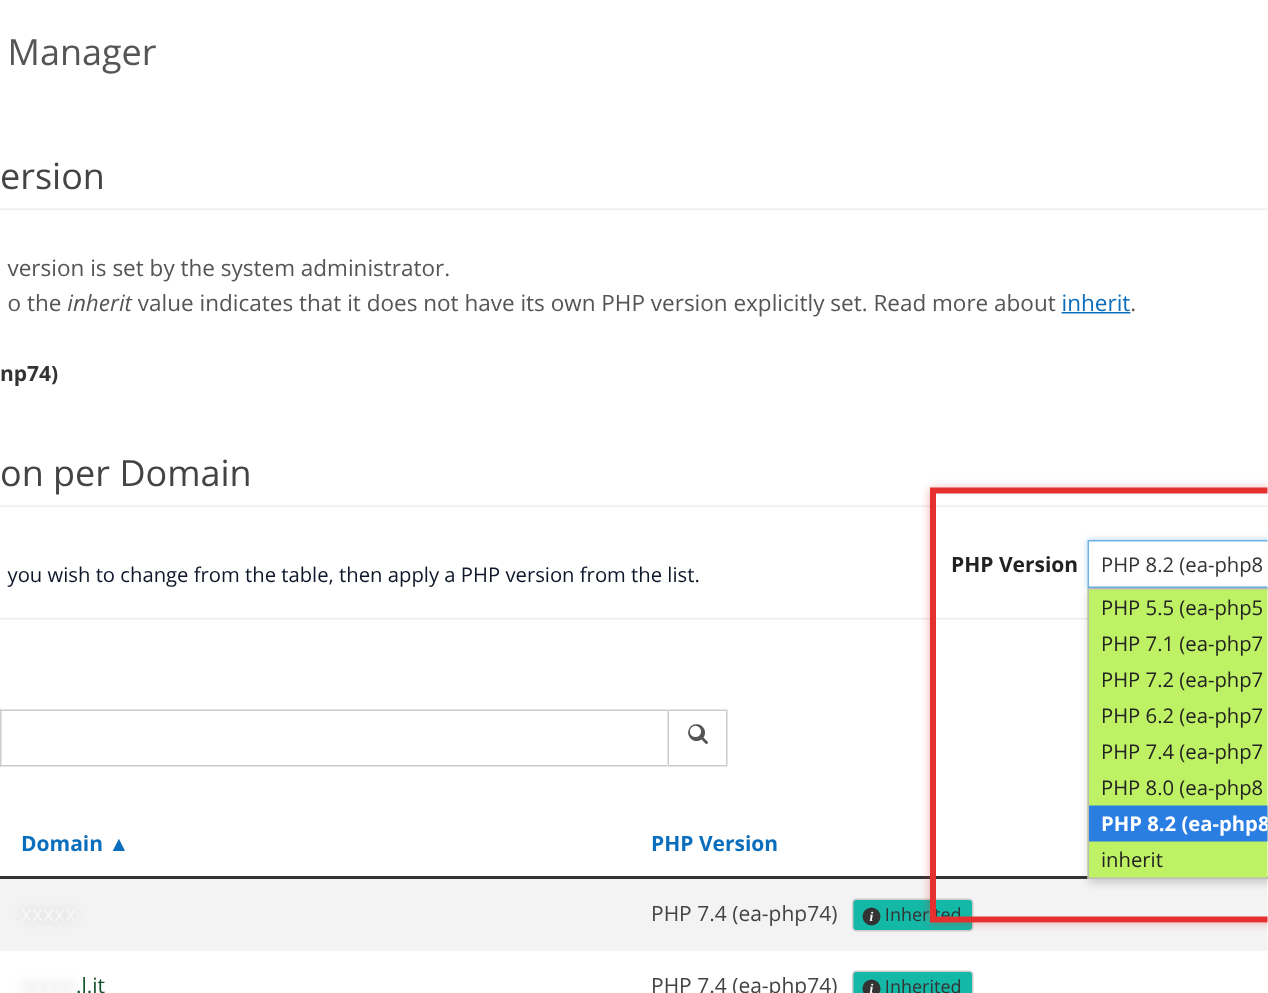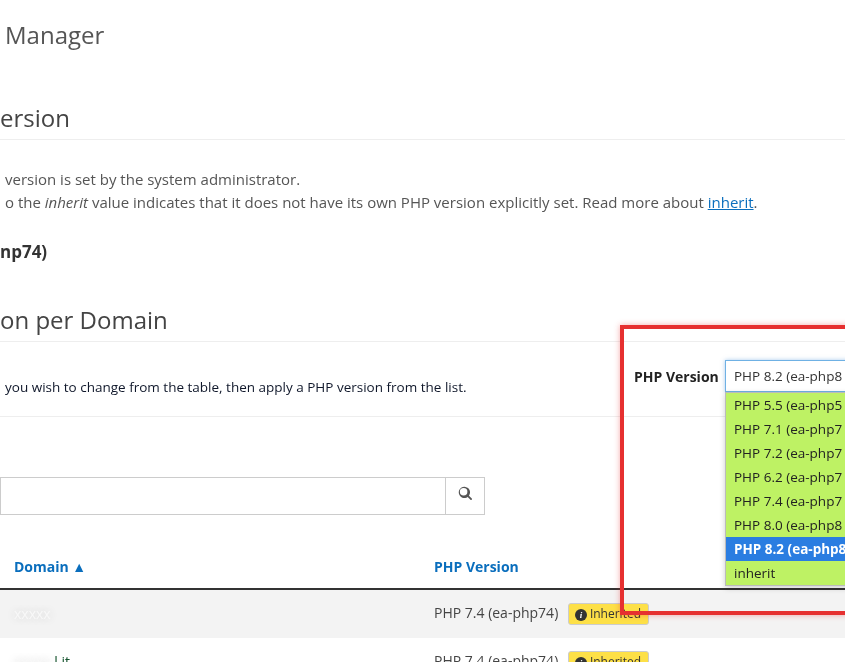--- a/index.html
+++ b/index.html
@@ -28,21 +28,21 @@
     }
     .desc-text {
       font-size: 15px;
       color: #555;
       line-height: 1.55;
       padding-left: 5px;
     }
     .desc-text a { color: #0a6ebd; text-decoration: underline; }
     .desc-text em { font-style: italic; }
     .sub-label {
-      font-size: 17px;
+      font-size: 14px;
       font-weight: 700;
       color: #333;
       padding: 25px 0 0 0;
     }
     .instr {
       font-size: 13.5px;
       color: #0f172a;
       padding: 8px 0 20px 5px;
       border-bottom: 1px solid #eee;
     }
@@ -83,21 +83,21 @@
       cursor: pointer;
     }
     .table td {
       padding: 13px 10px 13px 14px;
       font-size: 14px;
       color: #444;
     }
     .table tr.row0 td { background: #f3f3f3; }
     .badge {
       display: inline-block;
-      background: #fde047;
+      background: #14b8a6;
       border: 1px solid #ccc;
       border-radius: 3px;
       padding: 1px 7px 2px 6px;
       font-size: 12px;
       color: #333;
       margin-left: 6px;
     }
     .badge-icon {
       display: inline-block;
       width: 12px;

